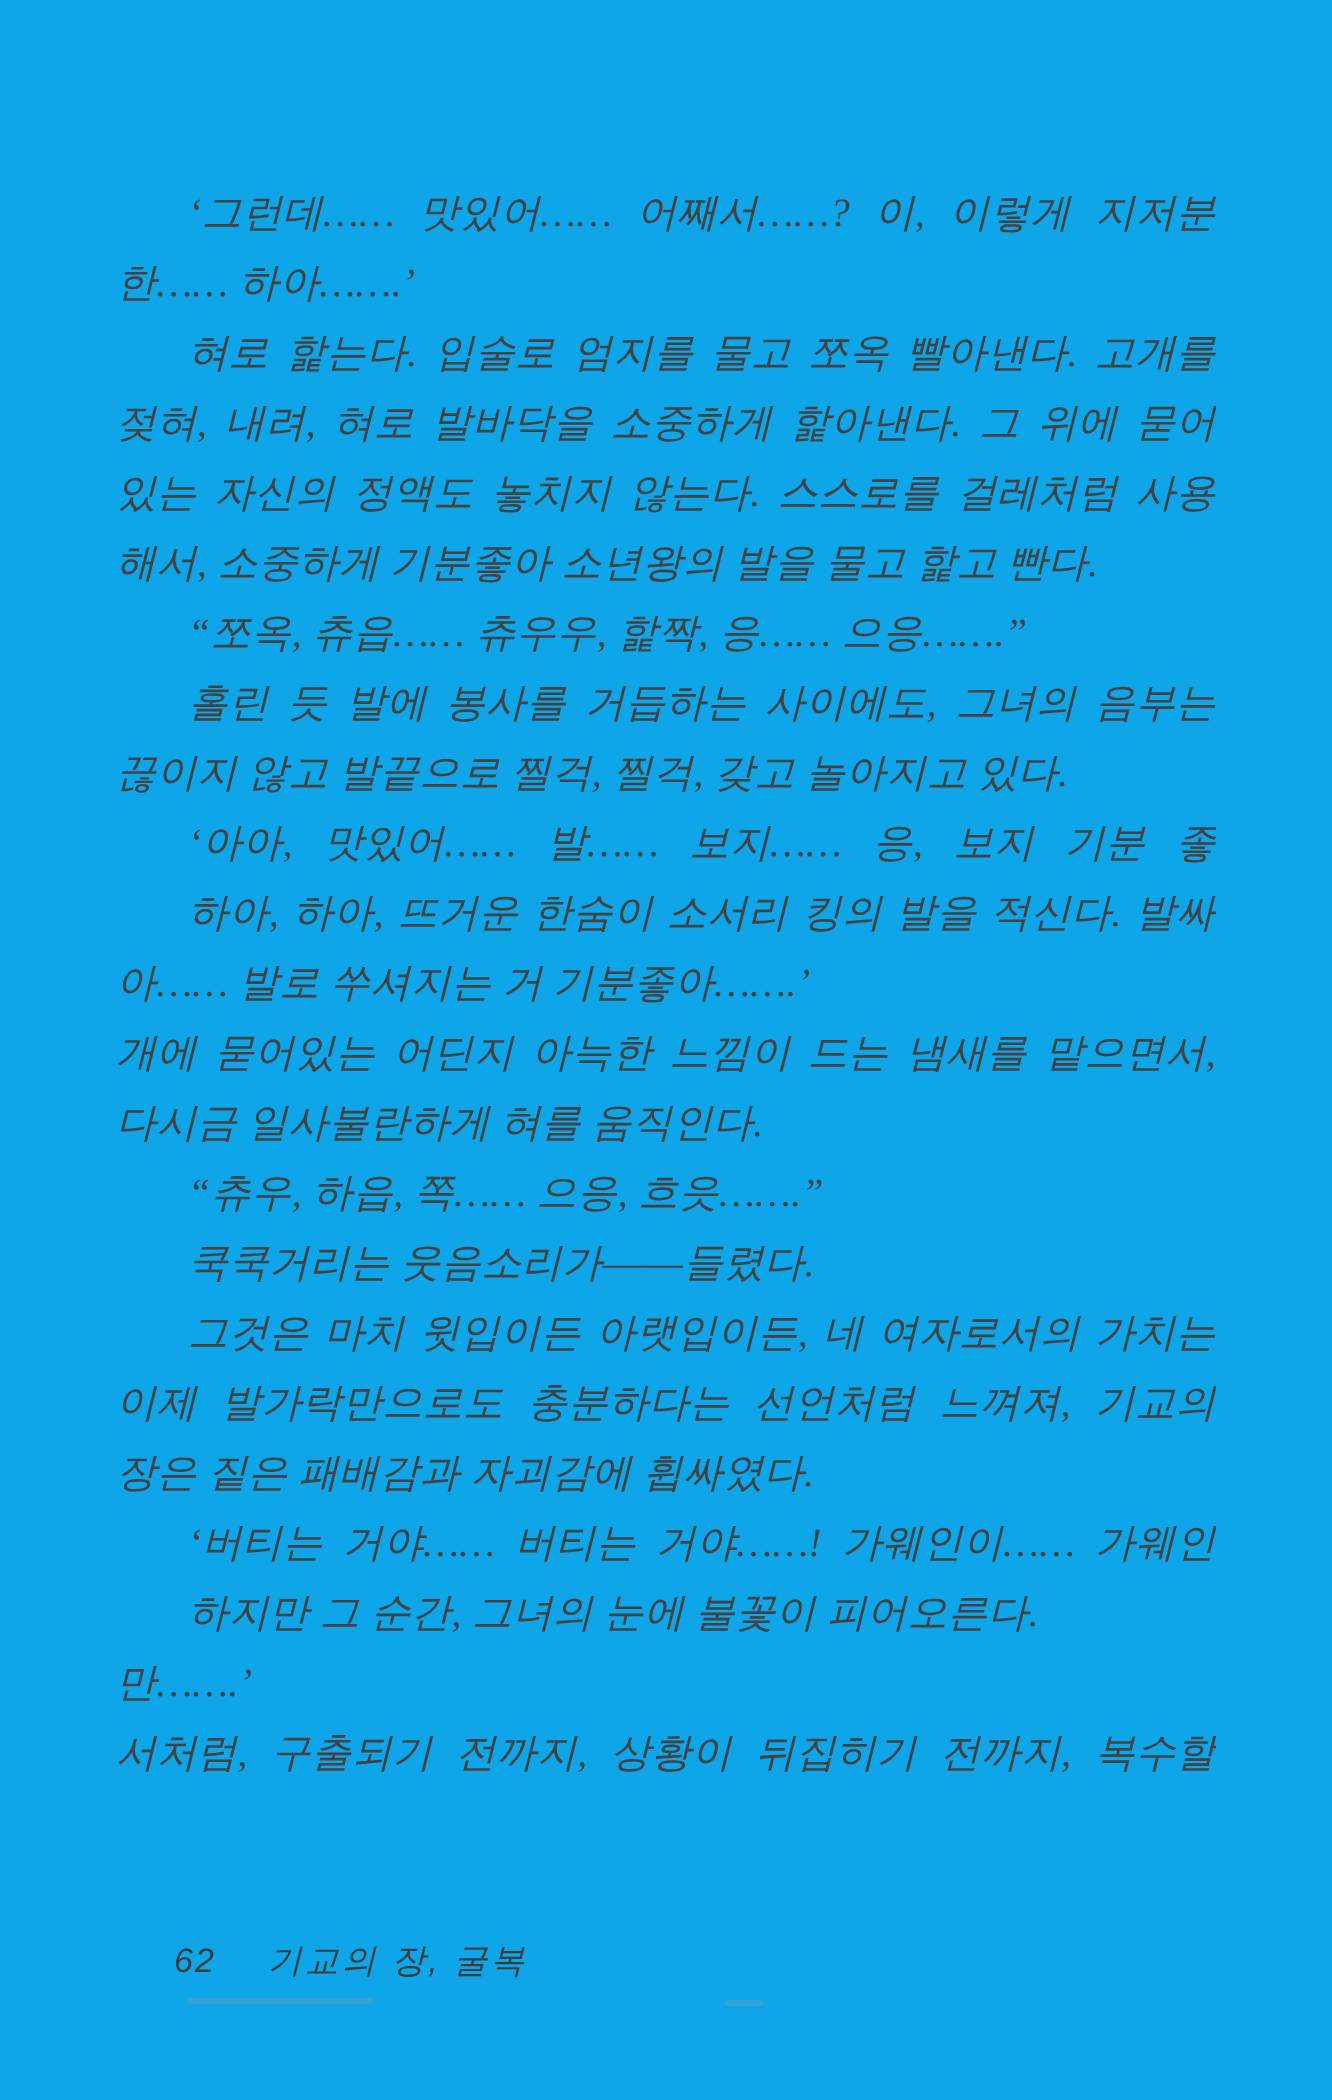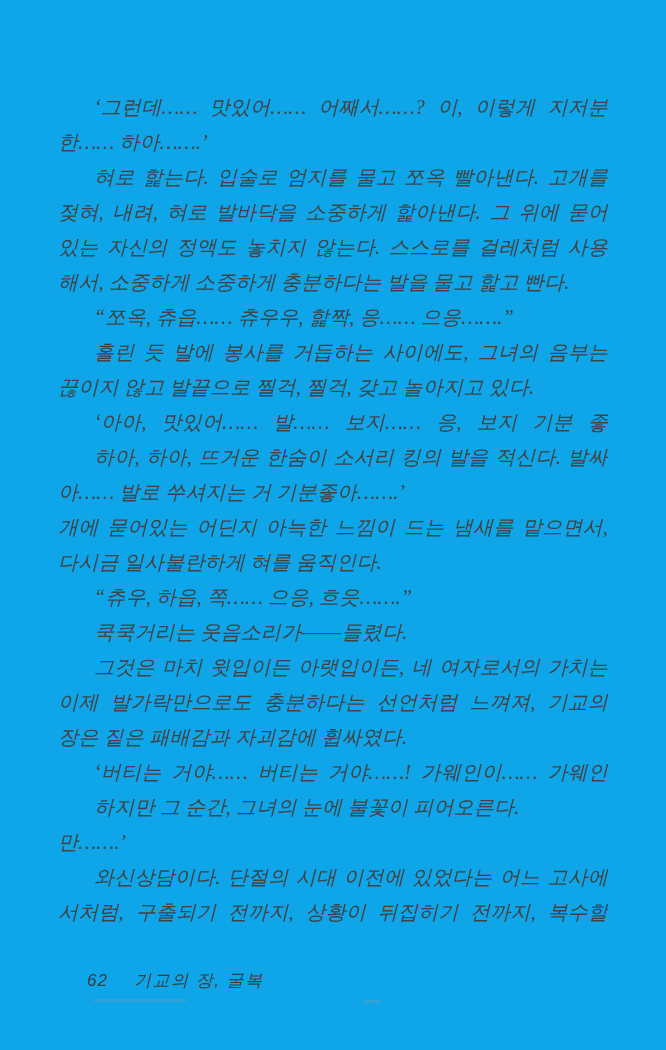--- a/index.html
+++ b/index.html
@@ -68,38 +68,37 @@
 <body>
 
 <div class="page" style="background: #0ea5e9; font-style: italic;">
 
   <div class="body-text" style="color: rgb(66, 66, 66);">
       <div class="line indent">‘그런데…… 맛있어…… 어째서……? 이, 이렇게 지저분</div>
       <div class="line para-end">한…… 하아…….’</div>
       <div class="line indent">혀로 핥는다. 입술로 엄지를 물고 쪼옥 빨아낸다. 고개를</div>
       <div class="line">젖혀, 내려, 혀로 발바닥을 소중하게 핥아낸다. 그 위에 묻어</div>
       <div class="line">있는 자신의 정액도 놓치지 않는다. 스스로를 걸레처럼 사용</div>
-      <div class="line para-end">해서, 소중하게 소중하게 충분하다는 발을 물고 핥고 빤다.</div>
+      <div class="line para-end">해서, 소중하게 기분좋아 소년왕의 발을 물고 핥고 빤다.</div>
       <div class="line indent para-end">“쪼옥, 츄읍…… 츄우우, 핥짝, 응…… 으응…….”</div>
       <div class="line indent">홀린 듯 발에 봉사를 거듭하는 사이에도, 그녀의 음부는</div>
       <div class="line para-end">끊이지 않고 발끝으로 찔걱, 찔걱, 갖고 놀아지고 있다.</div>
       <div class="line indent">‘아아, 맛있어…… 발…… 보지…… 응, 보지 기분 좋</div>
       <div class="line indent">하아, 하아, 뜨거운 한숨이 소서리 킹의 발을 적신다. 발싸</div>
       <div class="line para-end">아…… 발로 쑤셔지는 거 기분좋아…….’</div>
       <div class="line">개에 묻어있는 어딘지 아늑한 느낌이 드는 냄새를 맡으면서,</div>
       <div class="line para-end">다시금 일사불란하게 혀를 움직인다.</div>
       <div class="line indent para-end">“츄우, 하읍, 쪽…… 으응, 흐읏…….”</div>
       <div class="line indent para-end">쿡쿡거리는 웃음소리가――들렸다.</div>
       <div class="line indent">그것은 마치 윗입이든 아랫입이든, 네 여자로서의 가치는</div>
       <div class="line">이제 발가락만으로도 충분하다는 선언처럼 느껴져, 기교의</div>
       <div class="line para-end">장은 짙은 패배감과 자괴감에 휩싸였다.</div>
       <div class="line indent">‘버티는 거야…… 버티는 거야……! 가웨인이…… 가웨인</div>
       <div class="line indent para-end">하지만 그 순간, 그녀의 눈에 불꽃이 피어오른다.</div>
       <div class="line para-end">만…….’</div>
-      <div class="line indent">와신상담이다. 단절의 시대 이전에 있었다는 어느 고사에</div>
       <div class="line">서처럼, 구출되기 전까지, 상황이 뒤집히기 전까지, 복수할</div>
     </div>
 
   <div class="footer">
     <span class="page-number">62</span><span>기교의 장, 굴복</span>
   </div>
 
   <div class="scan-artifact a1"></div>
   <div class="scan-artifact a2"></div>
 

